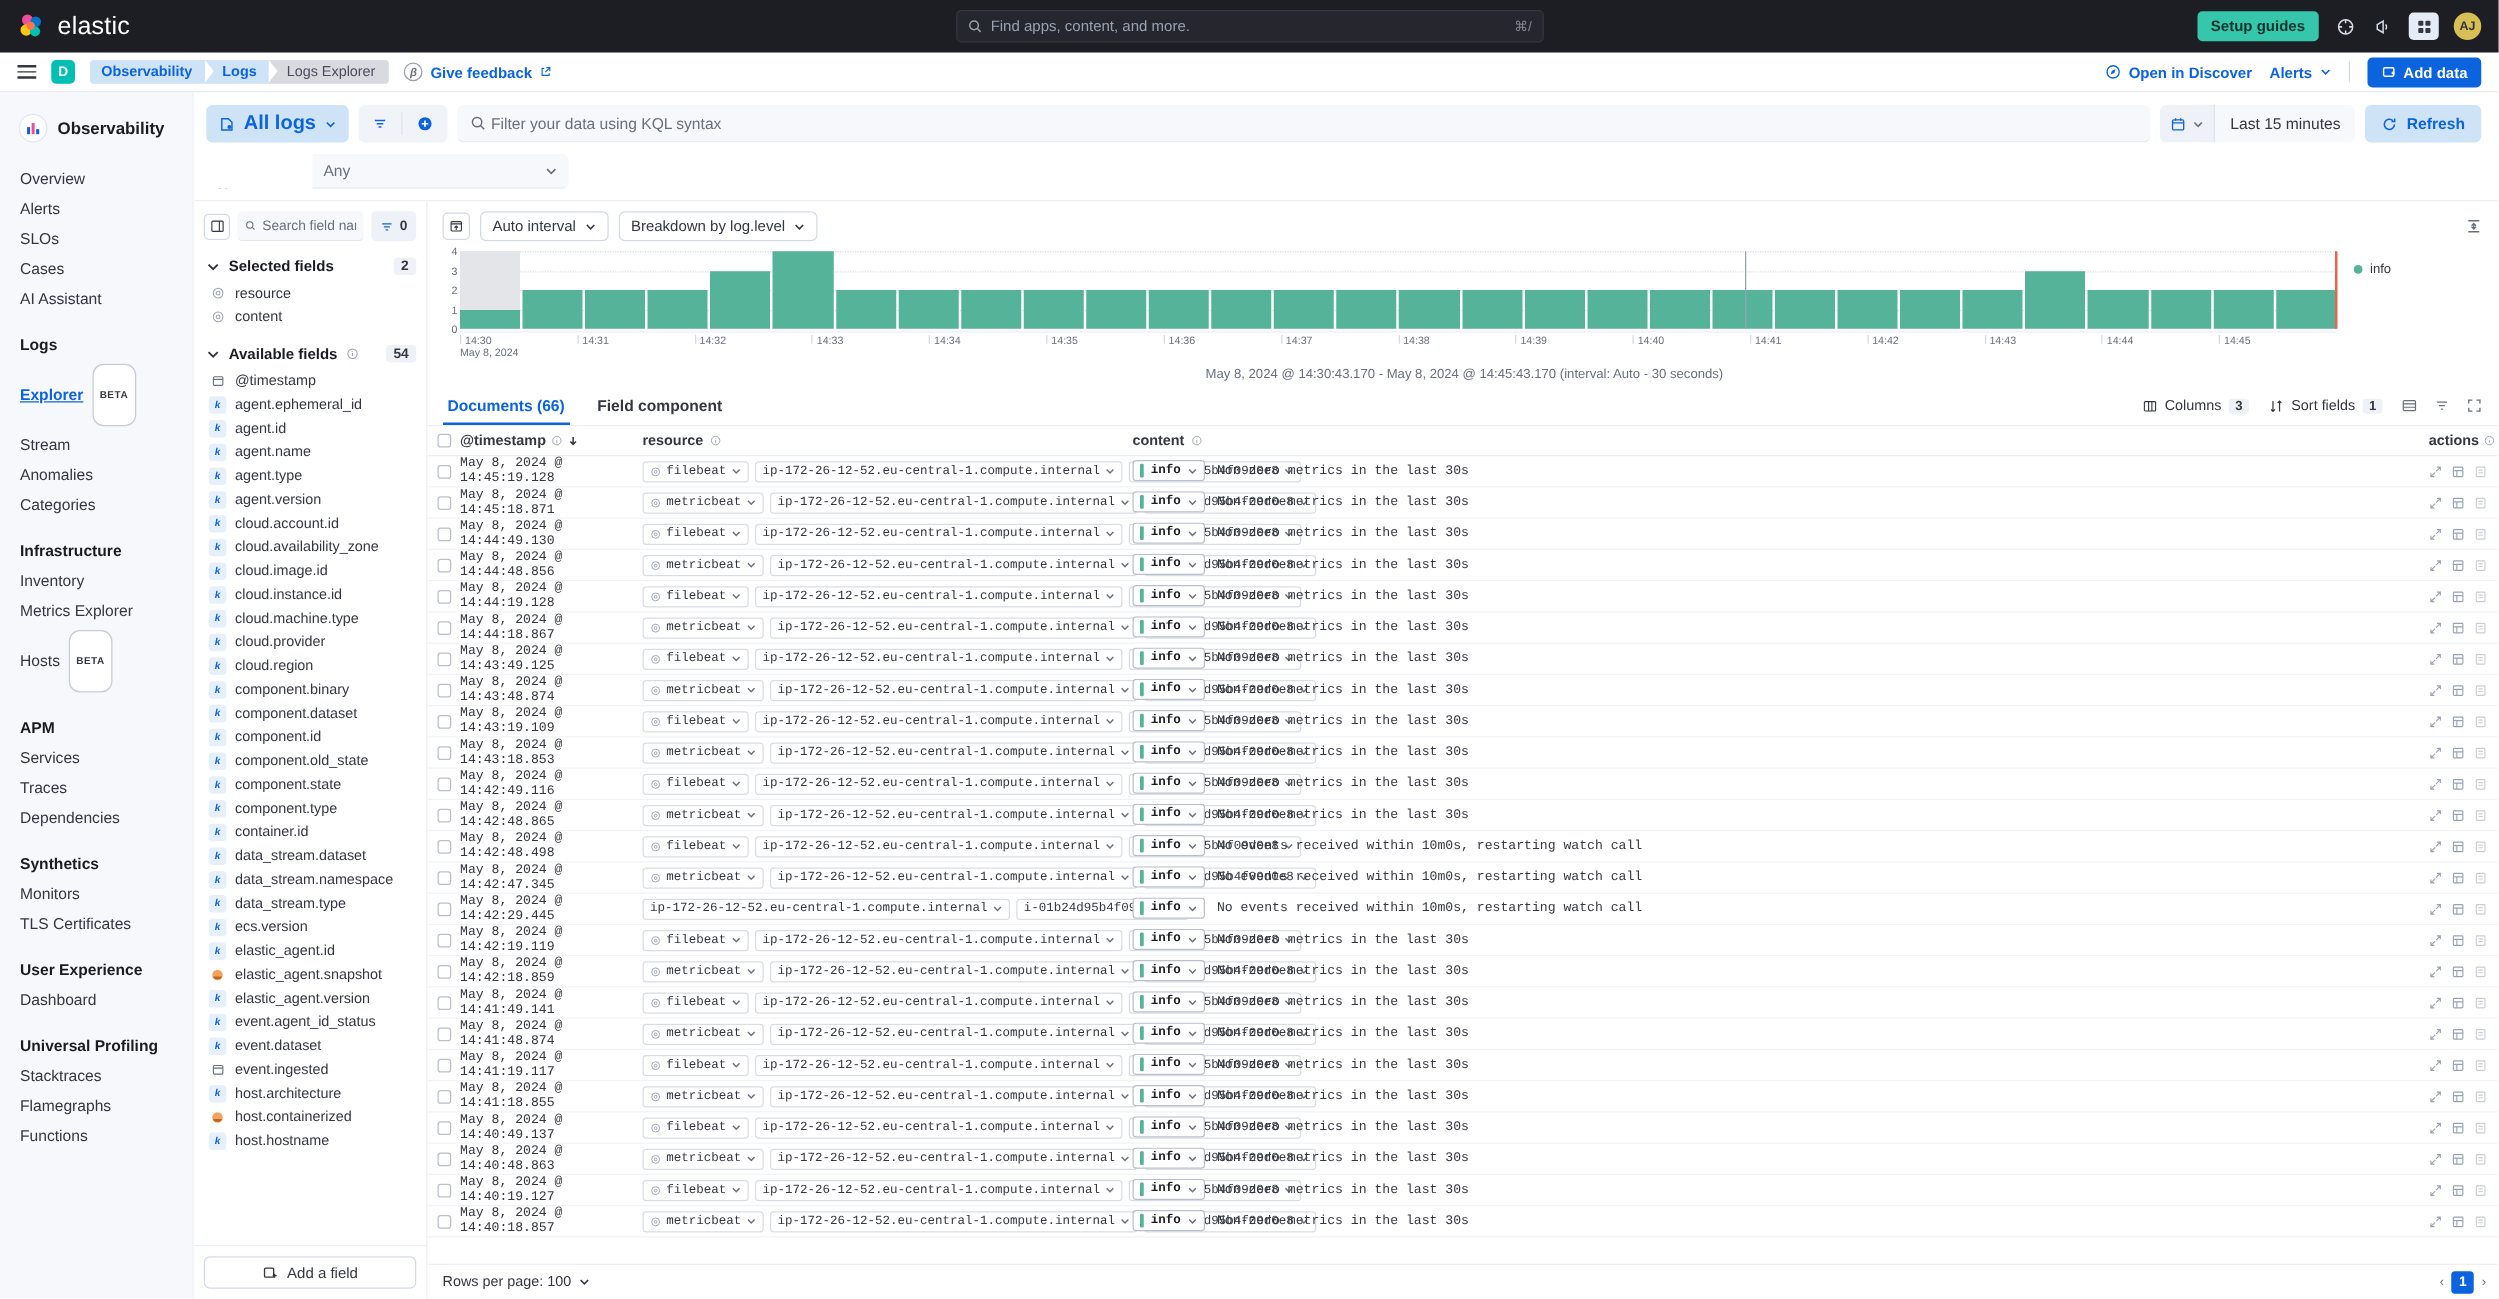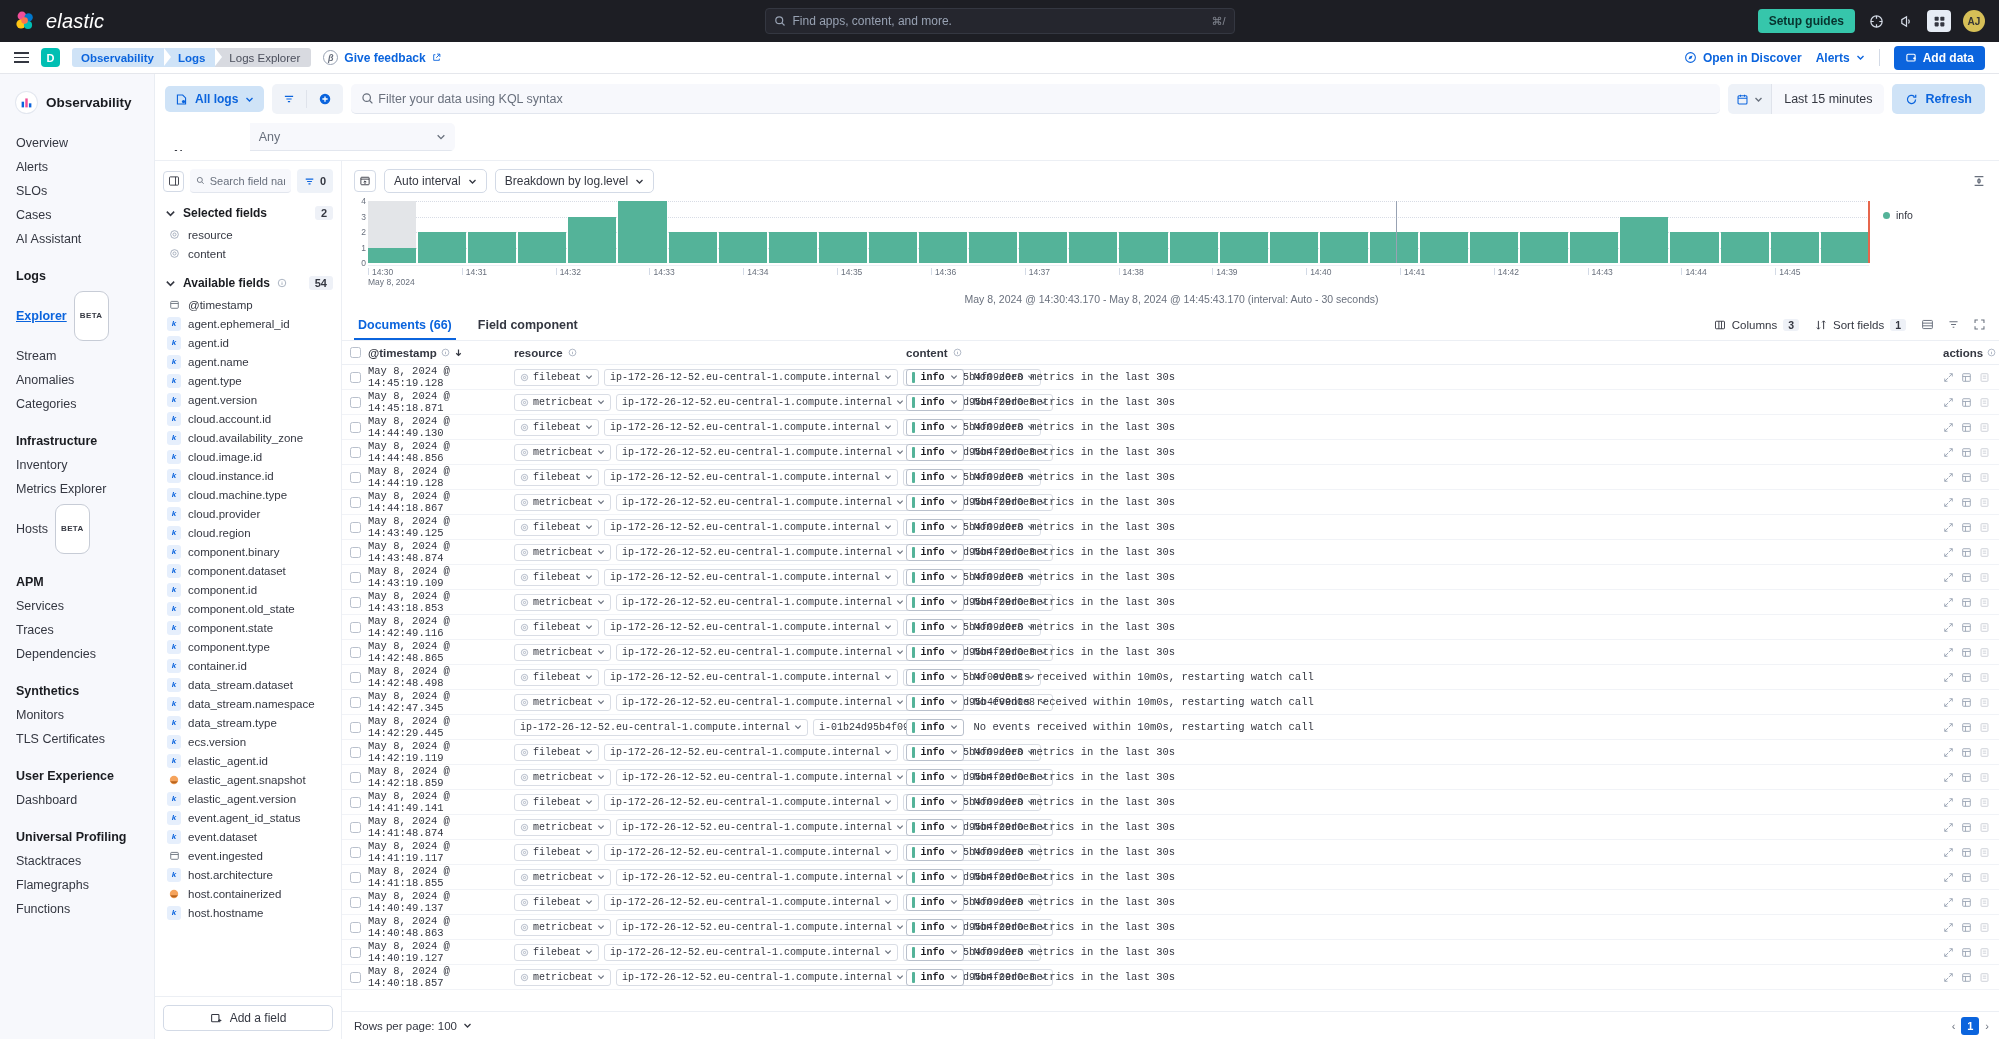--- a/index.html
+++ b/index.html
@@ -9,21 +9,21 @@
     font-size: 13px; color: #343741; background: #fff;
     overflow: hidden;
   }
   .app { width: 1999px; height: 1039px; position: relative; display: flex; flex-direction: column; }
 
   
   .topbar {
     height: 42px; background: #1d1e24; display: flex; align-items: center;
     padding: 0 14px; flex: 0 0 42px; position: relative;
   }
-  .brand { display: flex; align-items: flex-start; gap: 10px; font-style: italic; }
+  .brand { display: flex; align-items: flex-start; gap: 10px; }
   .brand-logo { width: 22px; height: 22px; position: relative; }
   .brand-name { color: #fff; font-size: 20px; letter-spacing: .2px; font-weight: 400; }
   .global-search {
     position: absolute; left: 50%; transform: translateX(-50%);
     width: 470px; height: 26px; background: #25262e; border: 1px solid #343741;
     border-radius: 4px; display: flex; align-items: center; padding: 0 8px; gap: 7px;
   }
   .global-search .ph { color: #98a2b3; font-size: 12px; flex: 1; }
   .gs-kbd { color: #81858f; font-size: 11px; }
   .topright { margin-left: auto; display: flex; align-items: center; gap: 12px; }
@@ -104,21 +104,21 @@
     font-size: 8px; font-weight: 700; letter-spacing: .4px; color: #343741;
     border: 1px solid #c7ccd6; border-radius: 9px; padding: 15px 5px; background: #fff;
   }
 
   
   .main { flex: 1; display: flex; flex-direction: column; min-width: 0; background: #fff; }
 
   
   .querybar { padding: 10px 14px 0 10px; display: flex; align-items: center; gap: 8px; }
   .dataset-btn {
-    background: #cfe3f7; color: #0b64dd; font-weight: 700; font-size: 12px;
+    background: #cfe3f7; color: #0b64dd; font-weight: 700; font-size: 16px;
     border-radius: 5px; padding: 6px 10px; display: flex; align-items: center; gap: 7px; border: none; cursor: pointer;
   }
   .seg {
     display: flex; background: #f0f3f8; border-radius: 5px; overflow: hidden; height: 30px; align-items: center;
   }
   .seg > div { padding: 0 11px; height: 30px; display: flex; align-items: center; cursor: pointer; }
   .seg .divline { padding: 0; width: 1px; background: #dfe3eb; height: 18px; }
   .kql {
     flex: 1; height: 30px; background: #f7f8fc; border: none; border-bottom: 1.5px solid #e2e6ee;
     border-radius: 5px; display: flex; align-items: center; gap: 4px; padding: 0 10px; min-width: 0;

